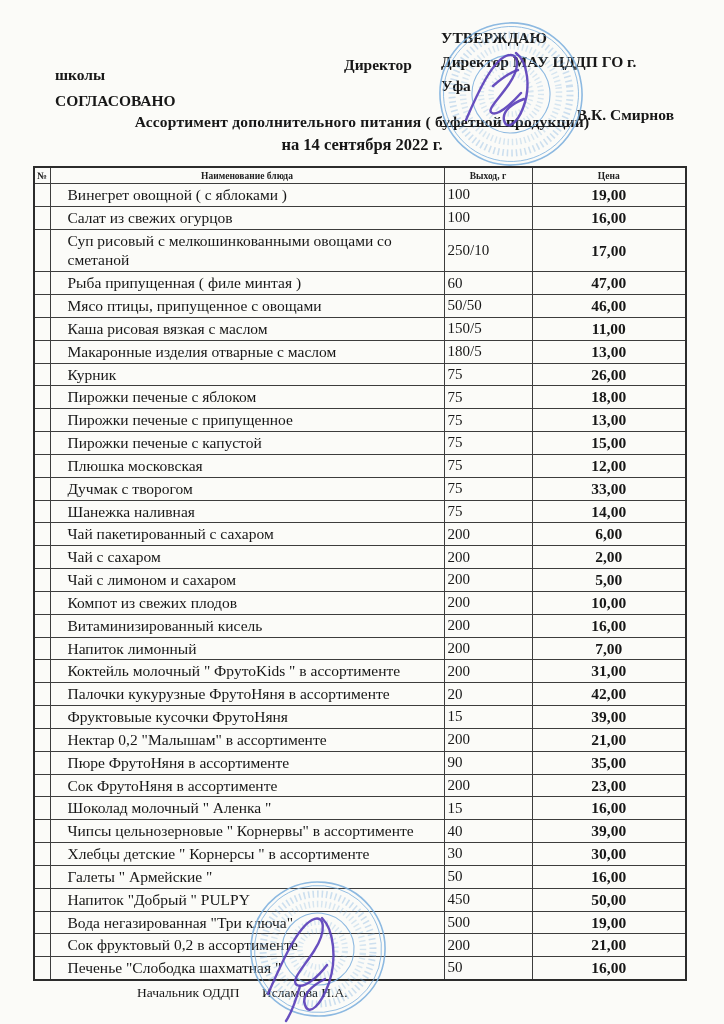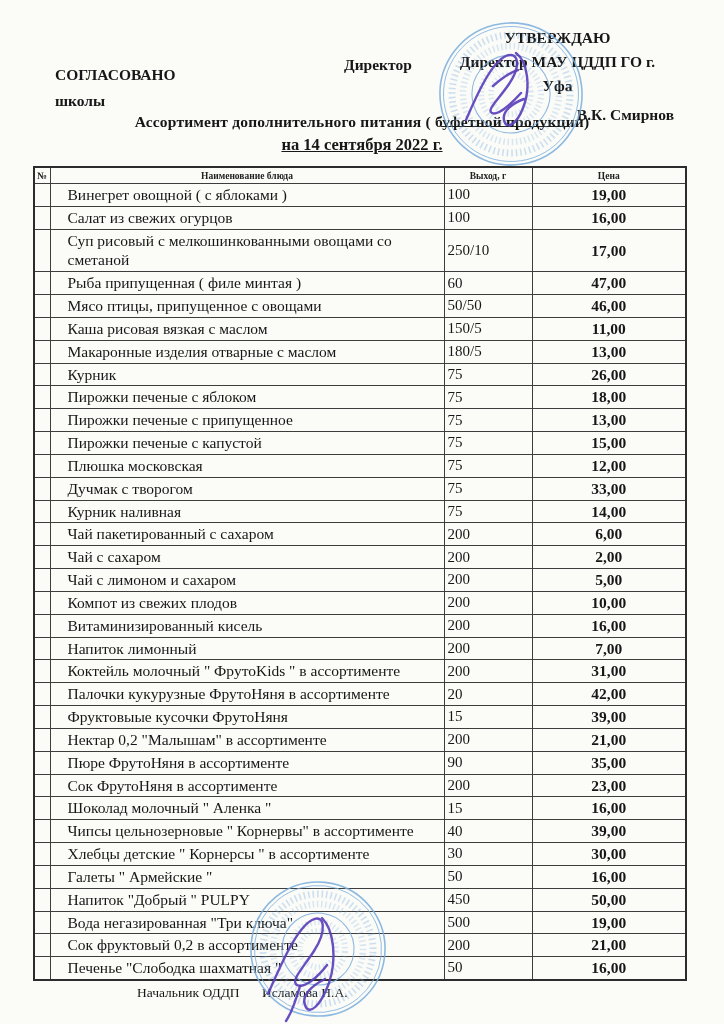--- a/index.html
+++ b/index.html
@@ -17,32 +17,31 @@
     position: absolute; left: 55px; top: 62px;
     font-weight: bold; font-size: 15.5px; line-height: 26px;
   }
   .director-center {
     position: absolute; left: 344px; top: 56px;
     font-weight: bold; font-size: 15.5px;
   }
   .approve-block {
     position: absolute; left: 441px; top: 26px; width: 233px;
     font-weight: bold; font-size: 15.5px; line-height: 24px;
-    text-align: center;
   }
   .approve-sign-row { display: flex; align-items: flex-end; margin-top: 5px; }
   .sign-line { flex: 1 1 auto; border-bottom: 1.5px solid #222; height: 17px; margin-right: 7px; }
   .approve-sign-row .sig-name { white-space: nowrap; }
 
   .title-block {
     position: absolute; top: 113px; left: 0; width: 100%;
     text-align: center; font-weight: bold;
   }
   .title-line1 { font-size: 15.5px; letter-spacing: 0.2px; }
-  .title-line2 { font-size: 16.5px; margin-top: 4px; text-decoration: underline; }
+  .title-line2 { font-size: 16.5px; margin-top: 4px; }
 
   
   table.menu {
     position: absolute; left: 33px; top: 166px; width: 652px;
     border-collapse: collapse; table-layout: fixed;
     border: 2px solid #2c2c2c;
     background: transparent;
   }
   .menu th, .menu td { border: 1px solid #3d3d3d; }
   .menu thead th {
@@ -68,22 +67,22 @@
   #signatures { position: absolute; left: 0; top: 0; pointer-events: none; }
   #signatures path {
     fill: none; stroke: var(--ink-color, #5b40ba);
     stroke-width: 2.4; stroke-linecap: round; opacity: 0.92;
   }
 </style>
 </head>
 <body>
 
 <div class="agreed-block">
+  <div>школы</div>
   <div>СОГЛАСОВАНО</div>
-  <div>школы</div>
 </div>
 
 <div class="director-center">Директор</div>
 
 <div class="approve-block">
   <div>УТВЕРЖДАЮ</div>
   <div>Директор МАУ ЦДДП ГО г.</div>
   <div>Уфа</div>
   <div class="approve-sign-row">
     <span class="sign-line"></span>
@@ -185,21 +184,21 @@
         <td class="c-price">12,00</td>
       </tr>
       <tr>
         <td class="c-num"></td>
         <td class="c-name">Дучмак с творогом</td>
         <td class="c-out">75</td>
         <td class="c-price">33,00</td>
       </tr>
       <tr>
         <td class="c-num"></td>
-        <td class="c-name">Курник наливная</td>
+        <td class="c-name">Шанежка наливная</td>
         <td class="c-out">75</td>
         <td class="c-price">14,00</td>
       </tr>
       <tr>
         <td class="c-num"></td>
         <td class="c-name">Чай пакетированный с сахаром</td>
         <td class="c-out">200</td>
         <td class="c-price">6,00</td>
       </tr>
       <tr>

